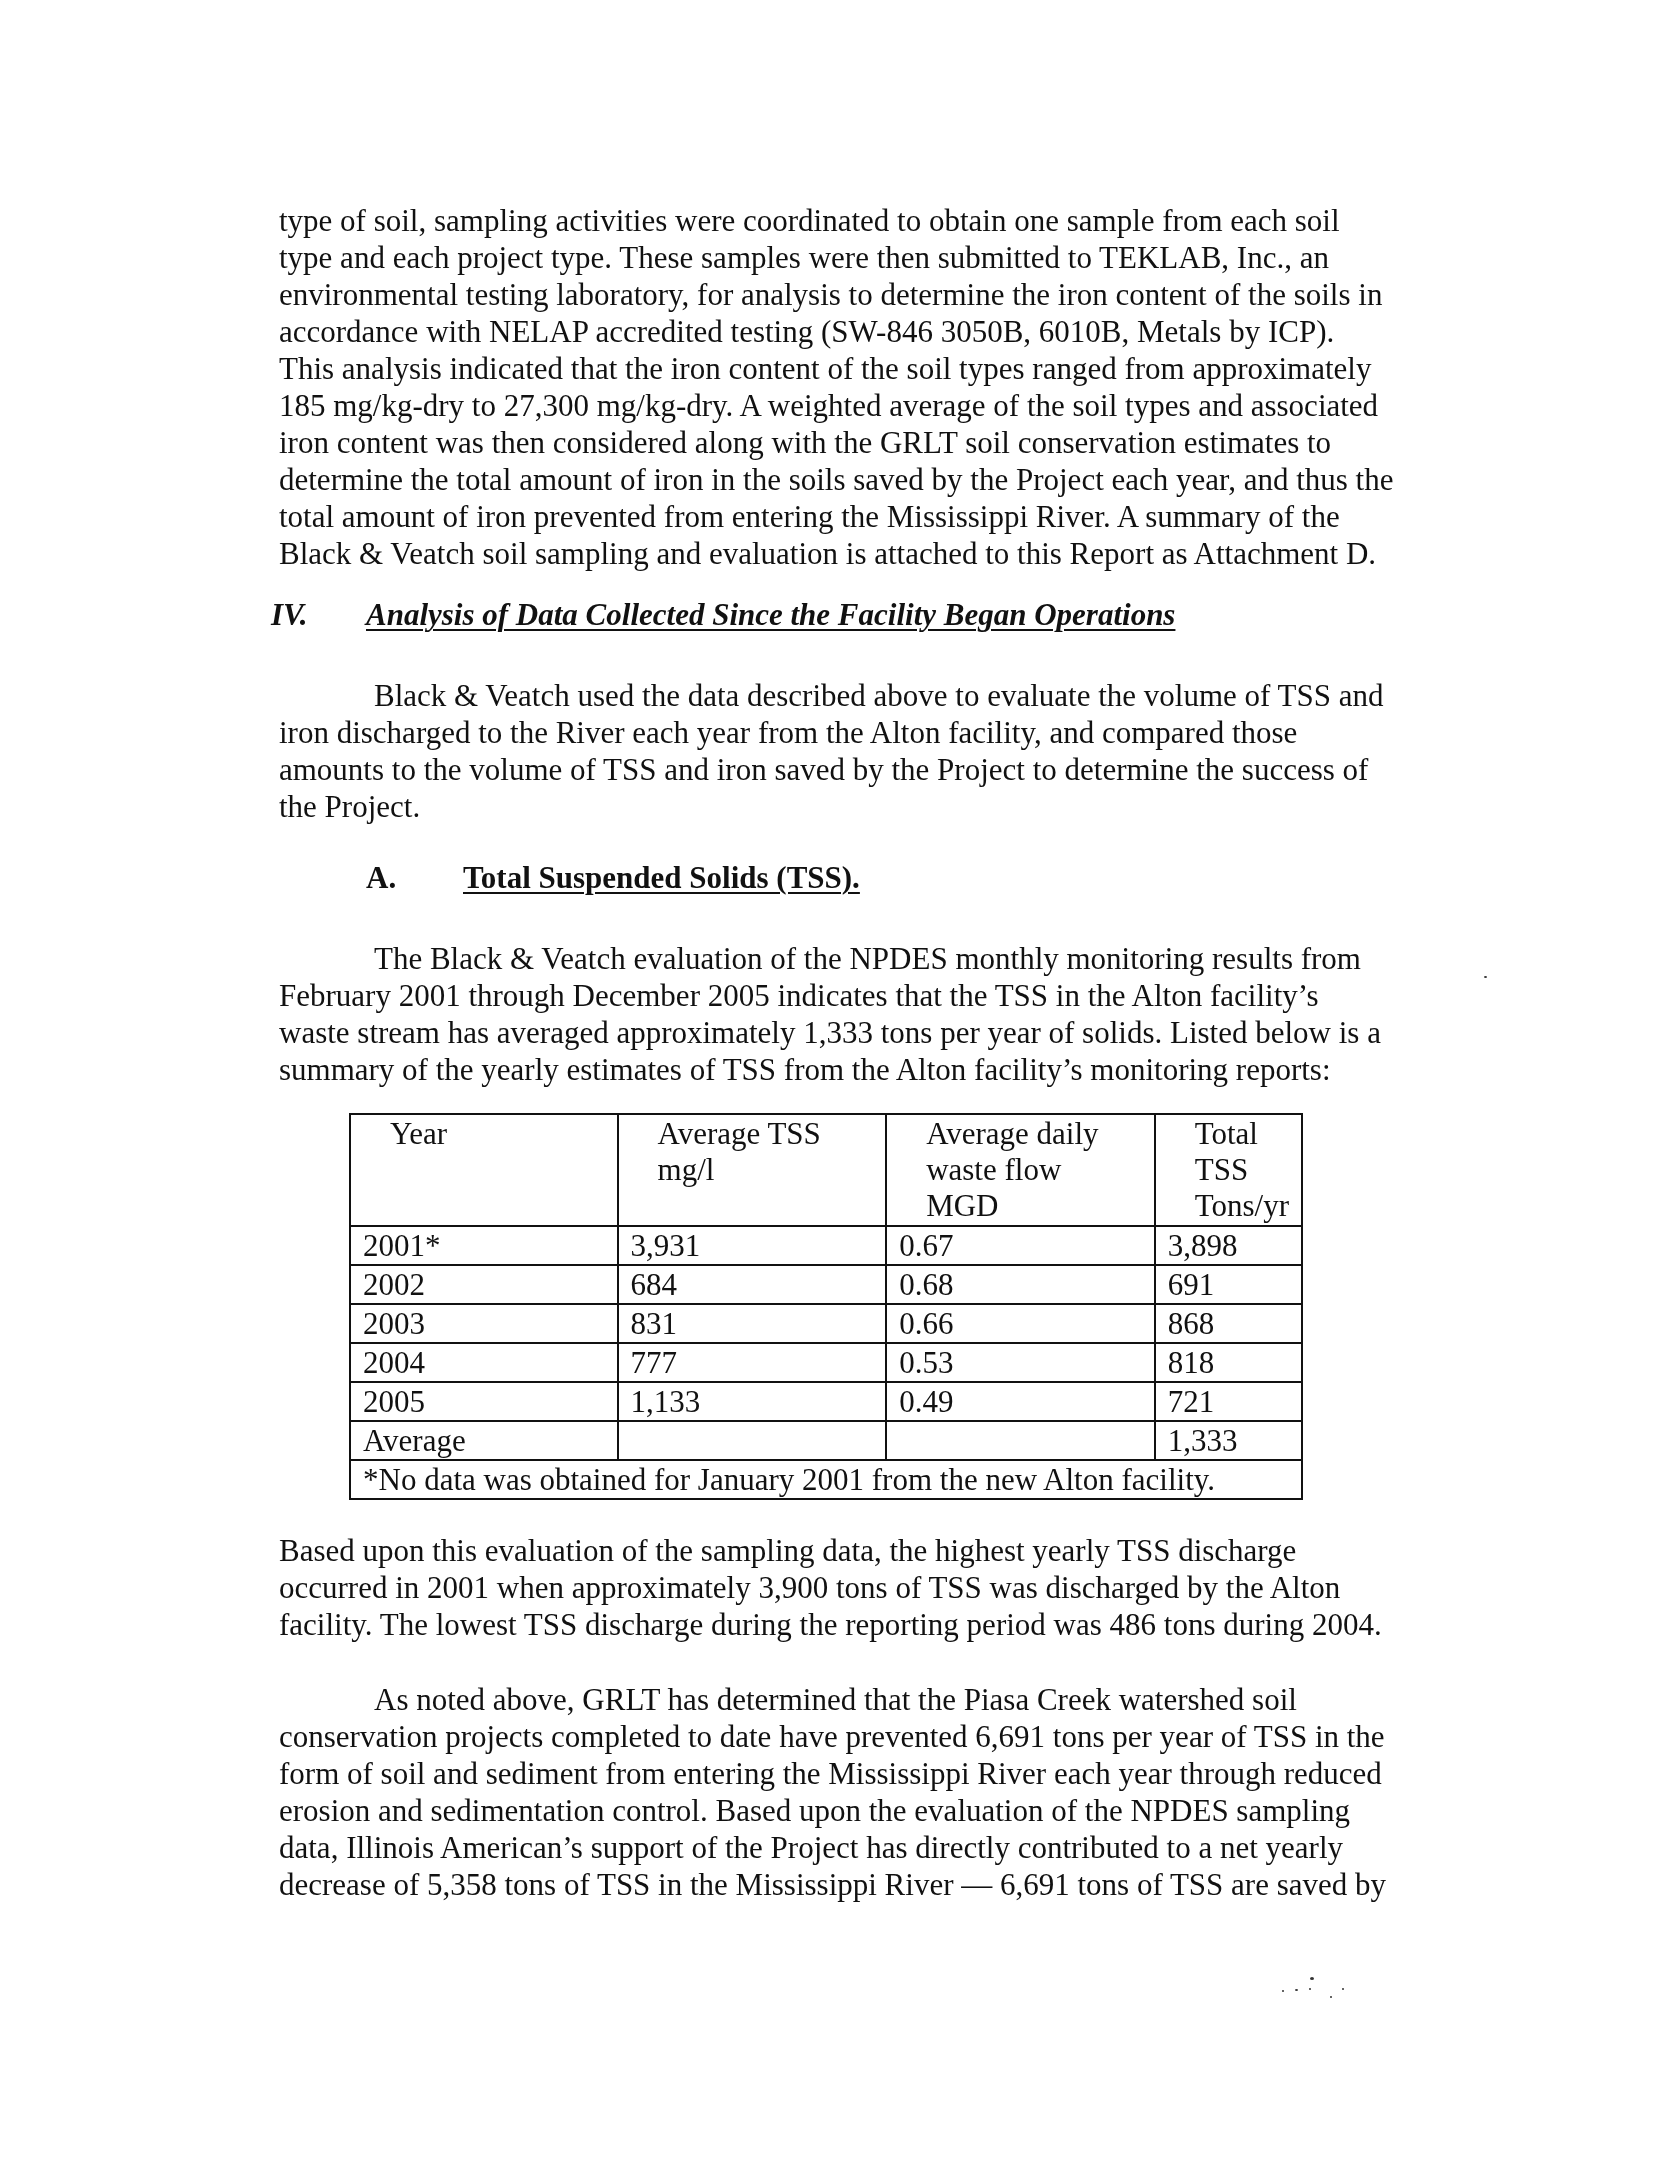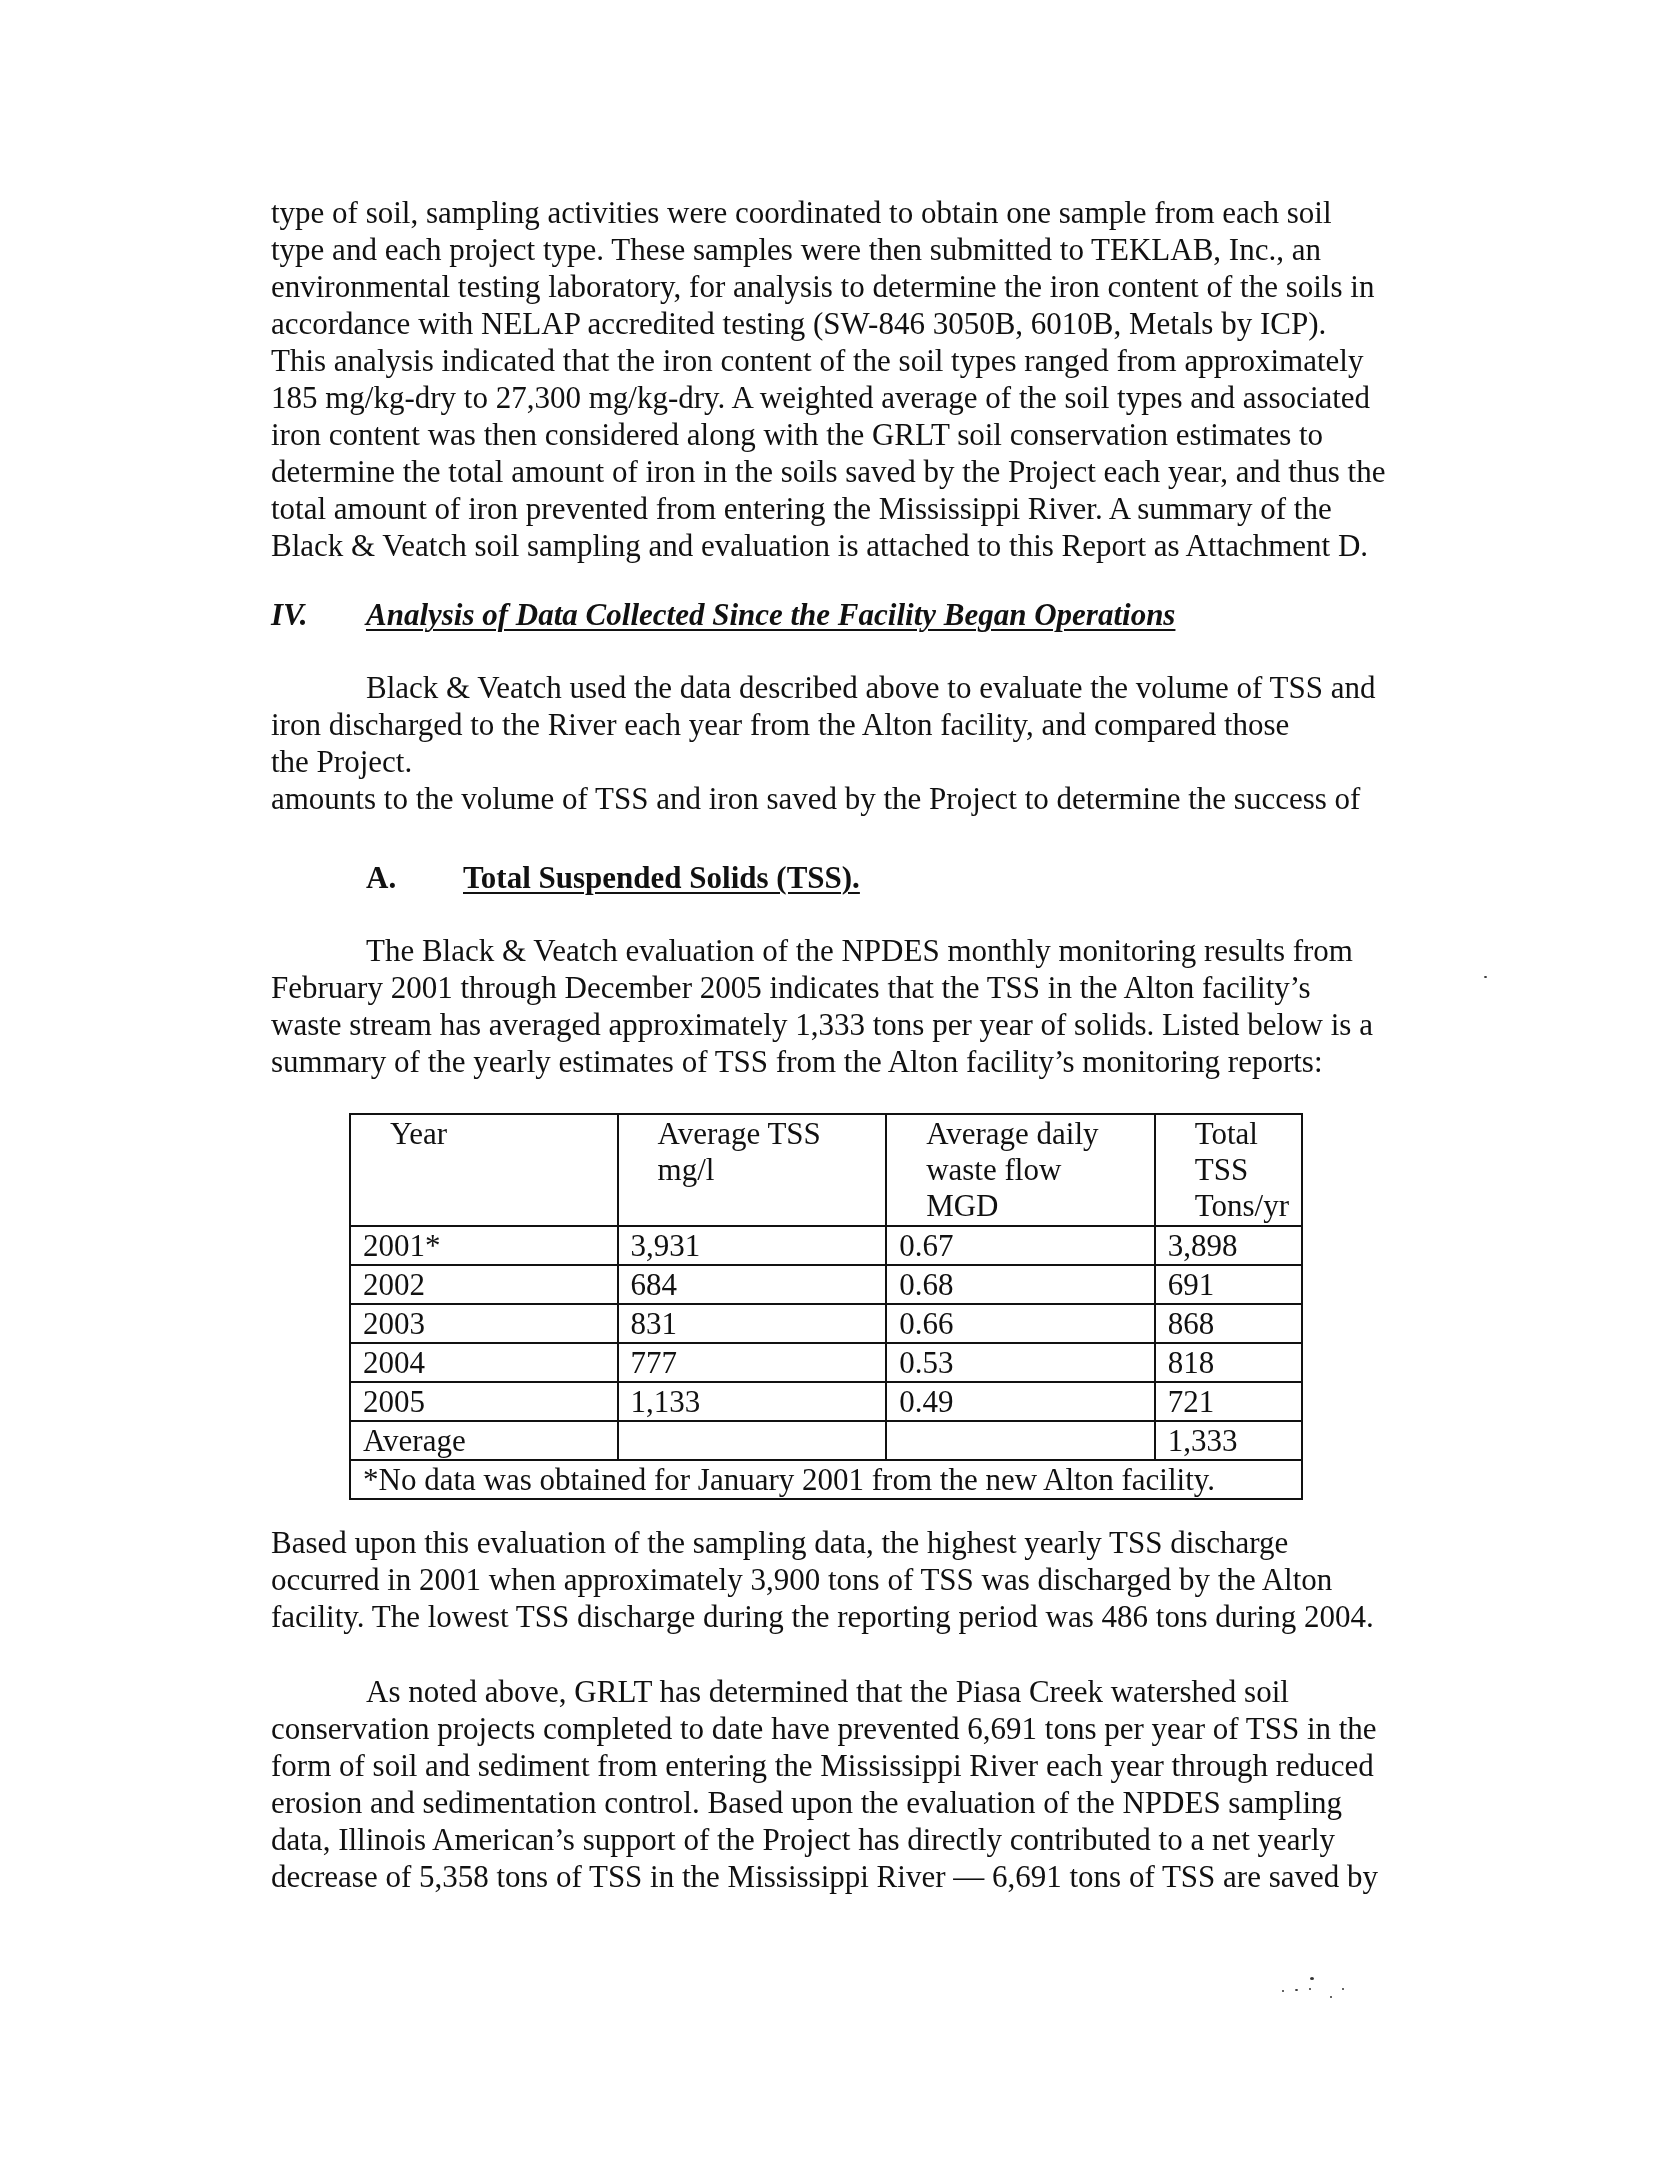--- a/index.html
+++ b/index.html
@@ -1,19 +1,19 @@
 <!DOCTYPE html>
 <html><head>
 <meta charset="utf-8">
 <style>
   html, body { margin: 0; padding: 0; background: #ffffff; }
   body { width: 1679px; height: 2178px; position: relative; overflow: hidden;
          font-family: "Liberation Serif", "DejaVu Serif", serif; color: #111; }
   .page { position: absolute; left: 0; top: 0; width: 1679px; height: 2178px; }
-  .para { position: absolute; left: 271px; width: 1168px; font-size: 31px; line-height: 37px; margin: 0; }
+  .para { position: absolute; left: 271px; width: 1168px; font-size: 31px; line-height: 37px; margin: 8px; }
   .para .line { display: block; white-space: nowrap; }
   .indent { padding-left: 95px; }
   .heading { position: absolute; font-size: 31px; font-weight: bold; line-height: 37px; white-space: nowrap; }
   .heading .num { display: inline-block; }
   .heading .title { text-decoration: underline; text-decoration-thickness: 2px; text-underline-offset: 4px; }
   table.tss { position: absolute; left: 349px; top: 1113px; width: 954px; border-collapse: collapse;
               font-size: 31px; line-height: 36px; }
   table.tss td { border: 2px solid #111; padding: 1px 12px 0 12px; vertical-align: top; }
   table.tss td.c1 { width: 220px; }
   table.tss td.c2 { width: 220px; }
@@ -40,22 +40,22 @@
     <span class="line">Black &amp; Veatch soil sampling and evaluation is attached to this Report as Attachment D.</span>
   </p>
 
   <div class="heading" style="left:271px; top:596px;font-style:italic;">
     <span class="num" style="width:95px;">IV.</span><span class="title">Analysis of Data Collected Since the Facility Began Operations</span>
   </div>
 
   <p class="para" style="top:669px;">
     <span class="line indent">Black &amp; Veatch used the data described above to evaluate the volume of TSS and</span>
     <span class="line">iron discharged to the River each year from the Alton facility, and compared those</span>
+    <span class="line">amounts to the volume of TSS and iron saved by the Project to determine the success of</span>
     <span class="line">the Project.</span>
-    <span class="line">amounts to the volume of TSS and iron saved by the Project to determine the success of</span>
   </p>
 
   <div class="heading" style="left:366px; top:859px;">
     <span class="num" style="width:97px;">A.</span><span class="title">Total Suspended Solids (TSS).</span>
   </div>
 
   <p class="para" style="top:932px;">
     <span class="line indent">The Black &amp; Veatch evaluation of the NPDES monthly monitoring results from</span>
     <span class="line">February 2001 through December 2005 indicates that the TSS in the Alton facility’s</span>
     <span class="line">waste stream has averaged approximately 1,333 tons per year of solids.  Listed below is a</span>

